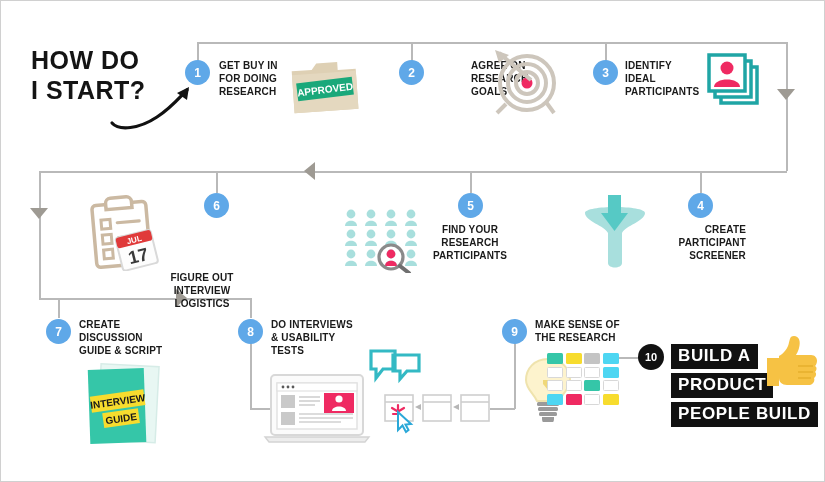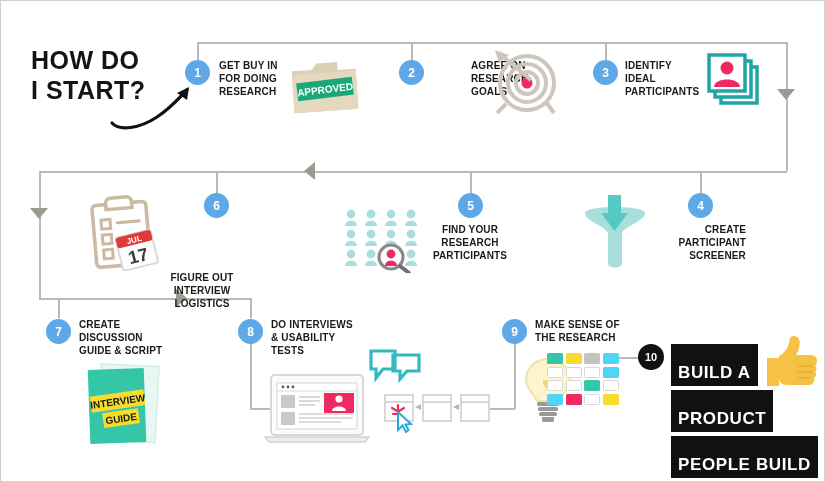--- a/index.html
+++ b/index.html
@@ -74,21 +74,21 @@
   .chev-left { border-right: 11px solid #9e9a93; border-left: 0; }
   .chev-right { border-left: 11px solid #9e9a93; border-right: 0; }
 
   
   .banner {
     background: #111111;
     color: #ffffff;
     font-size: 17px;
     font-weight: bold;
     letter-spacing: 0.6px;
-    padding: 20px 7px 4px 7px;
+    padding: 3px 7px 4px 7px;
     display: inline-block;
     line-height: 1.05;
   }
 
   
   #sticky-grid {
     display: grid;
     grid-template-columns: repeat(4, 16px);
     grid-template-rows: repeat(4, 11px);
     gap: 2.5px;

